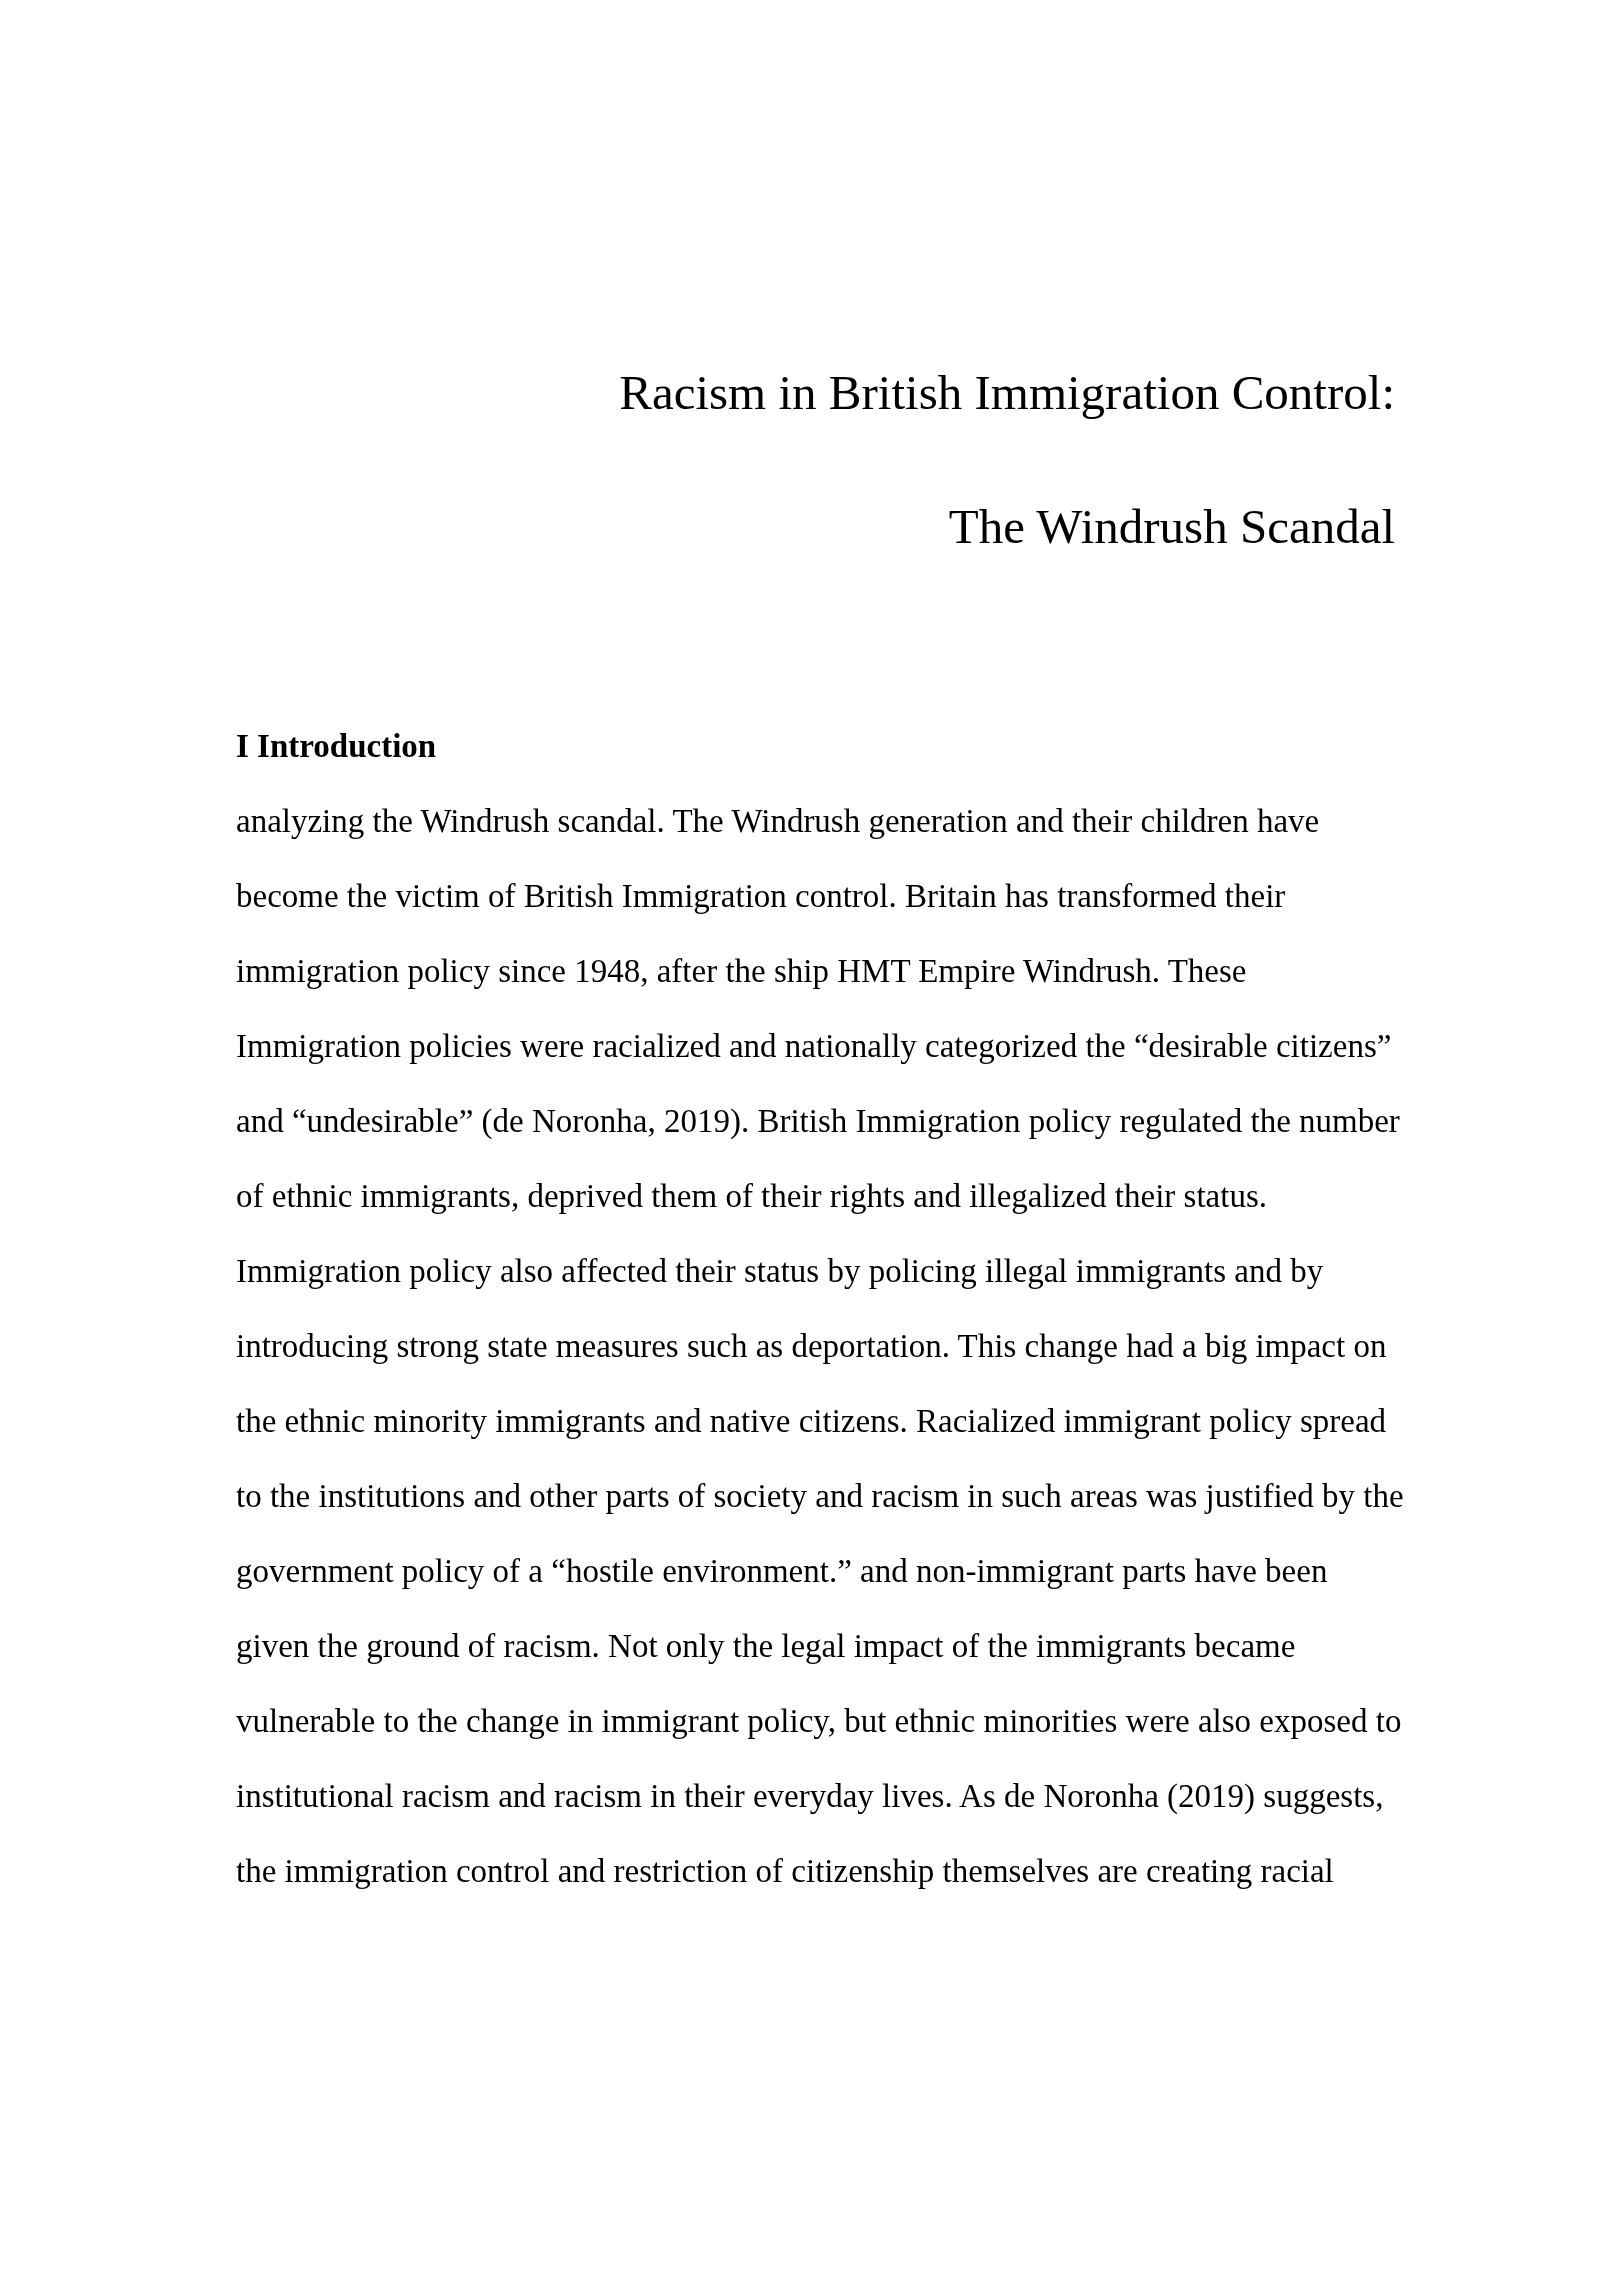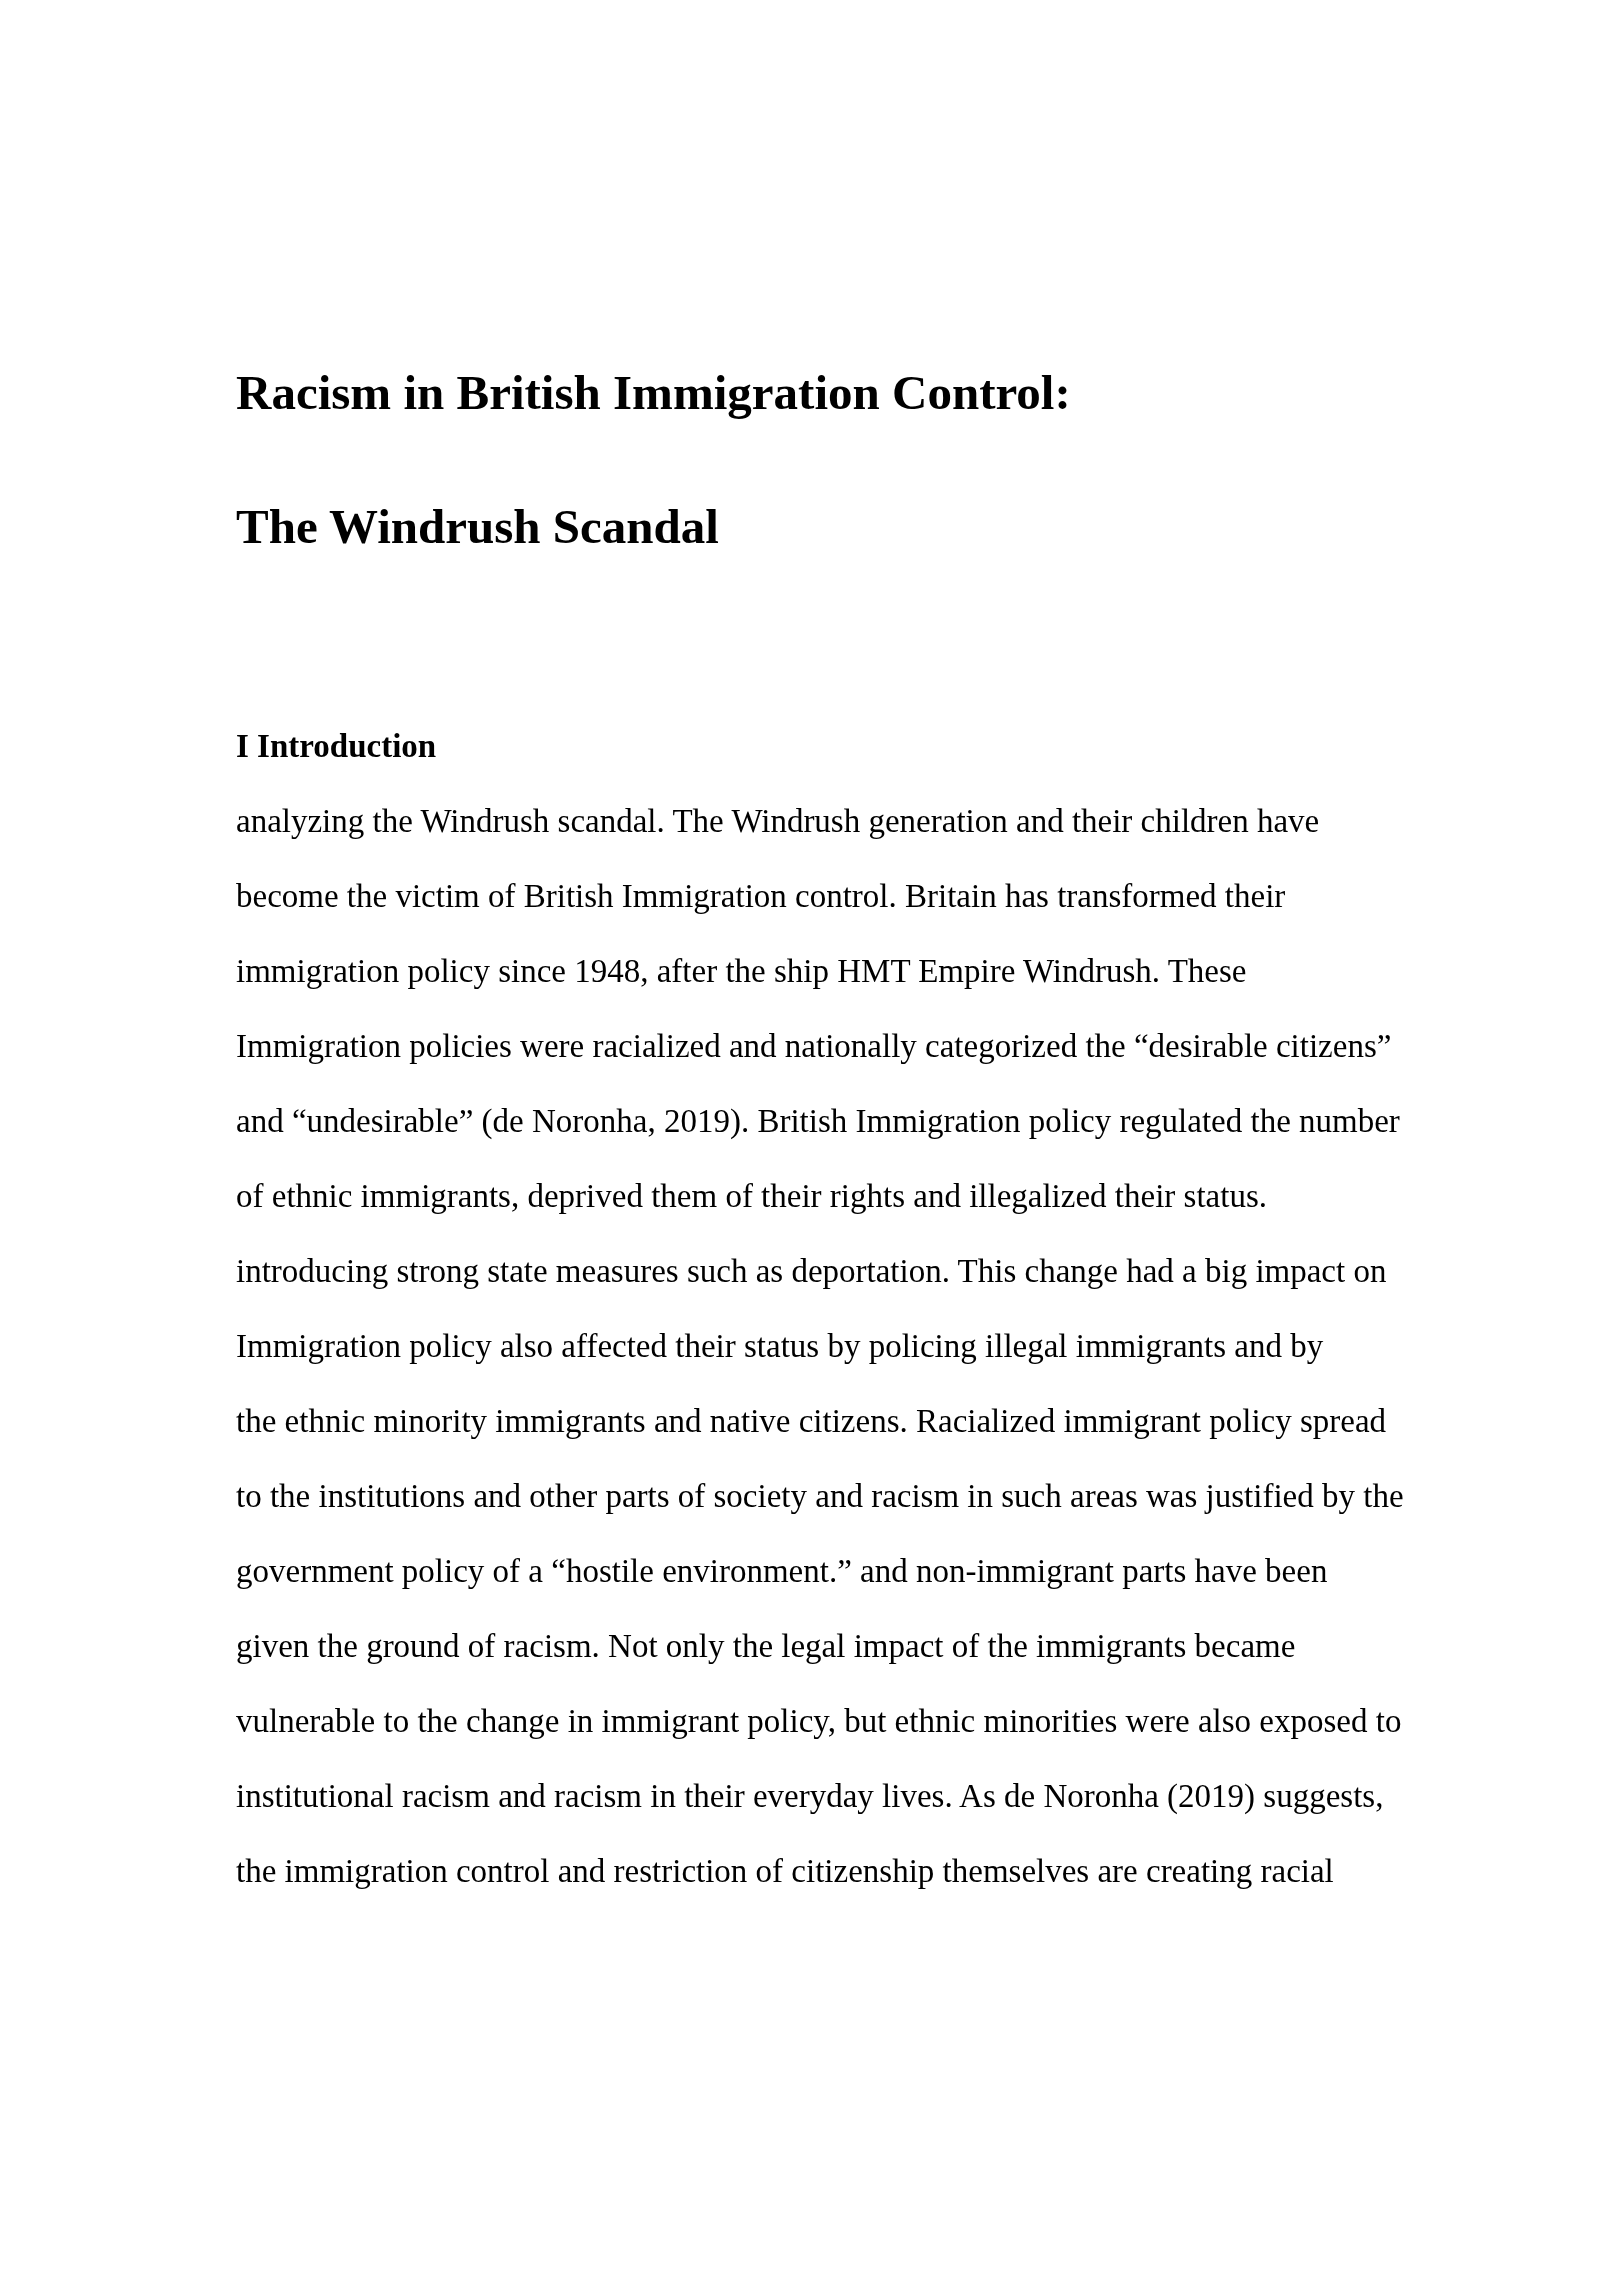--- a/index.html
+++ b/index.html
@@ -14,22 +14,22 @@
     height: 2295px;
     background: #ffffff;
     color: #000000;
     font-family: "Liberation Serif", "DejaVu Serif", serif;
     overflow: hidden;
   }
   .title-block {
     margin-top: 326px;
     margin-left: 236px;
     width: 1159px;
-    text-align: left;
-    font-weight: bold;
+    text-align: right;
+    font-weight: normal;
     font-size: 49px;
   }
   .title-line {
     line-height: 134px;
     white-space: nowrap;
   }
   .body-block {
     margin-top: 115px;
     margin-left: 236px;
     width: 1178px;
@@ -59,22 +59,22 @@
   </div>
 
   <div class="body-block">
     <div class="section-heading">I Introduction</div>
     <div class="para-line">analyzing the Windrush scandal. The Windrush generation and their children have</div>
     <div class="para-line">become the victim of British Immigration control. Britain has transformed their</div>
     <div class="para-line">immigration policy since 1948, after the ship HMT Empire Windrush. These</div>
     <div class="para-line">Immigration policies were racialized and nationally categorized the “desirable citizens”</div>
     <div class="para-line">and “undesirable” (de Noronha, 2019). British Immigration policy regulated the number</div>
     <div class="para-line">of ethnic immigrants, deprived them of their rights and illegalized their status.</div>
+    <div class="para-line">Immigration policy also affected their status by policing illegal immigrants and by</div>
     <div class="para-line">introducing strong state measures such as deportation. This change had a big impact on</div>
-    <div class="para-line">Immigration policy also affected their status by policing illegal immigrants and by</div>
     <div class="para-line">the ethnic minority immigrants and native citizens. Racialized immigrant policy spread</div>
     <div class="para-line">to the institutions and other parts of society and racism in such areas was justified by the</div>
     <div class="para-line">government policy of a “hostile environment.” and non-immigrant parts have been</div>
     <div class="para-line">given the ground of racism. Not only the legal impact of the immigrants became</div>
     <div class="para-line">vulnerable to the change in immigrant policy, but ethnic minorities were also exposed to</div>
     <div class="para-line">institutional racism and racism in their everyday lives. As de Noronha (2019) suggests,</div>
     <div class="para-line">the immigration control and restriction of citizenship themselves are creating racial</div>
   </div>
 
 </div>

